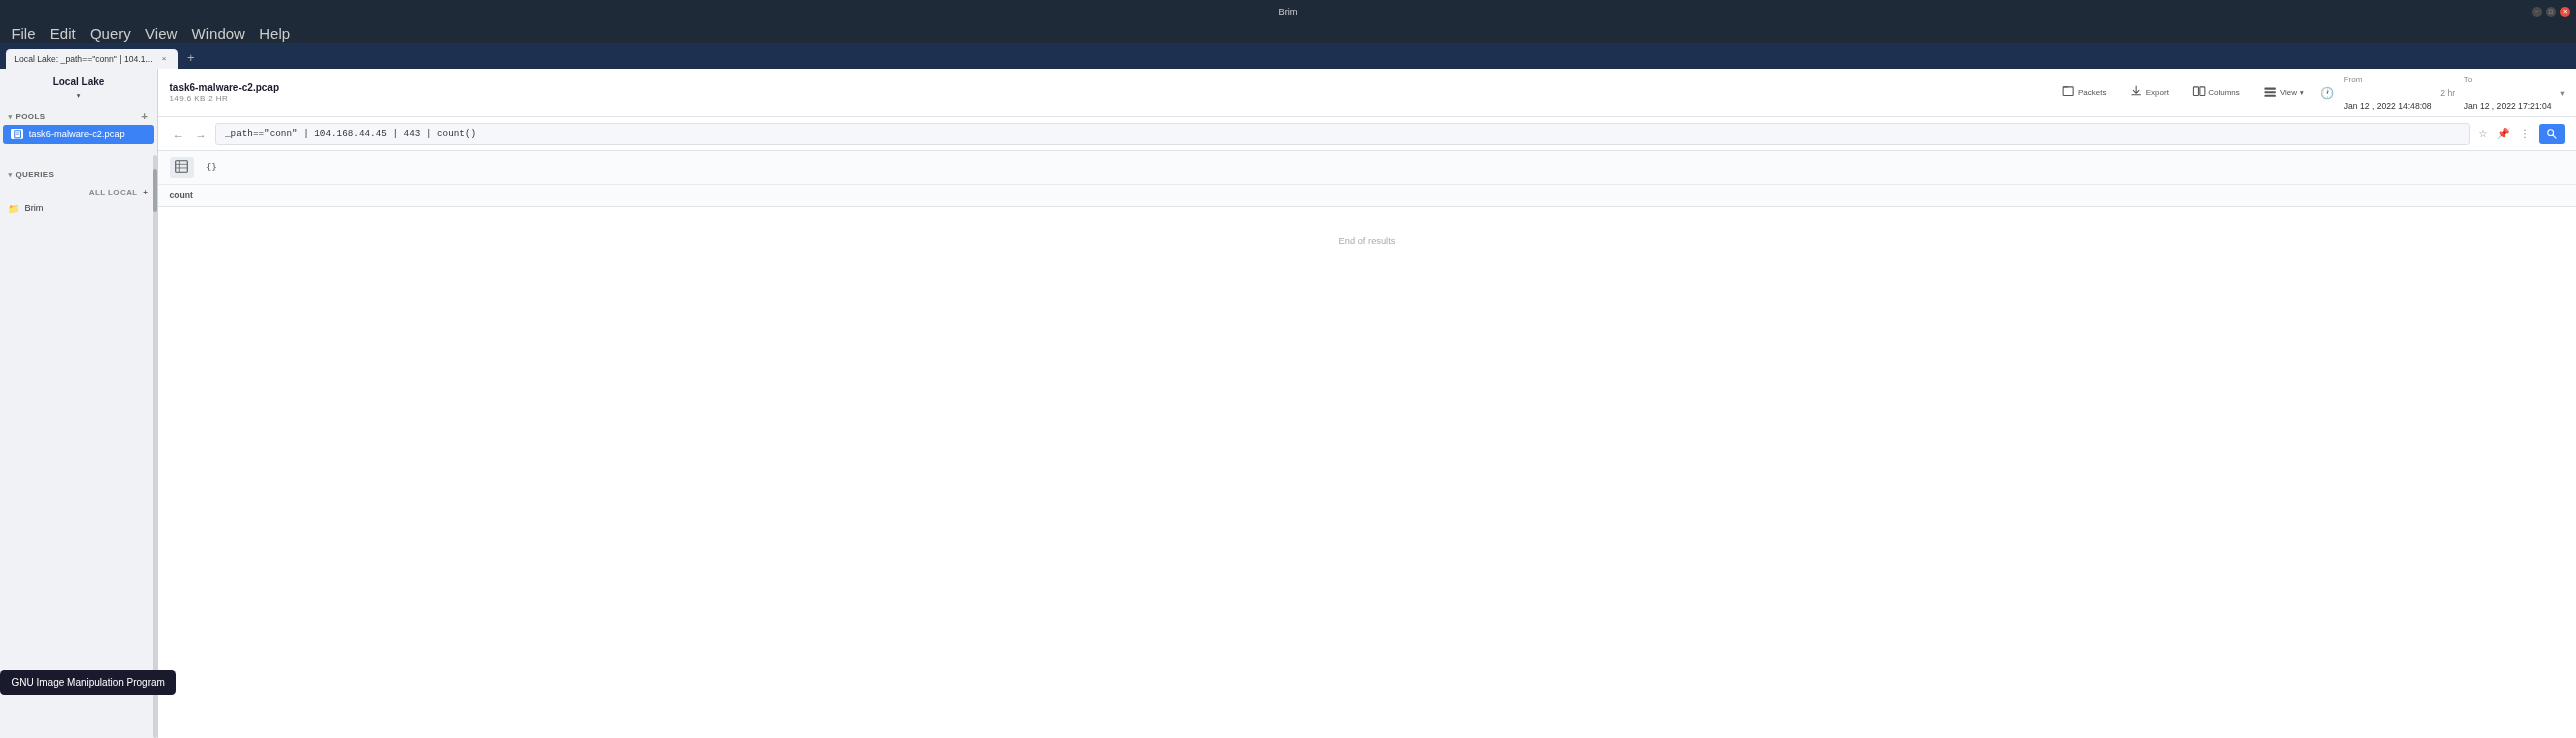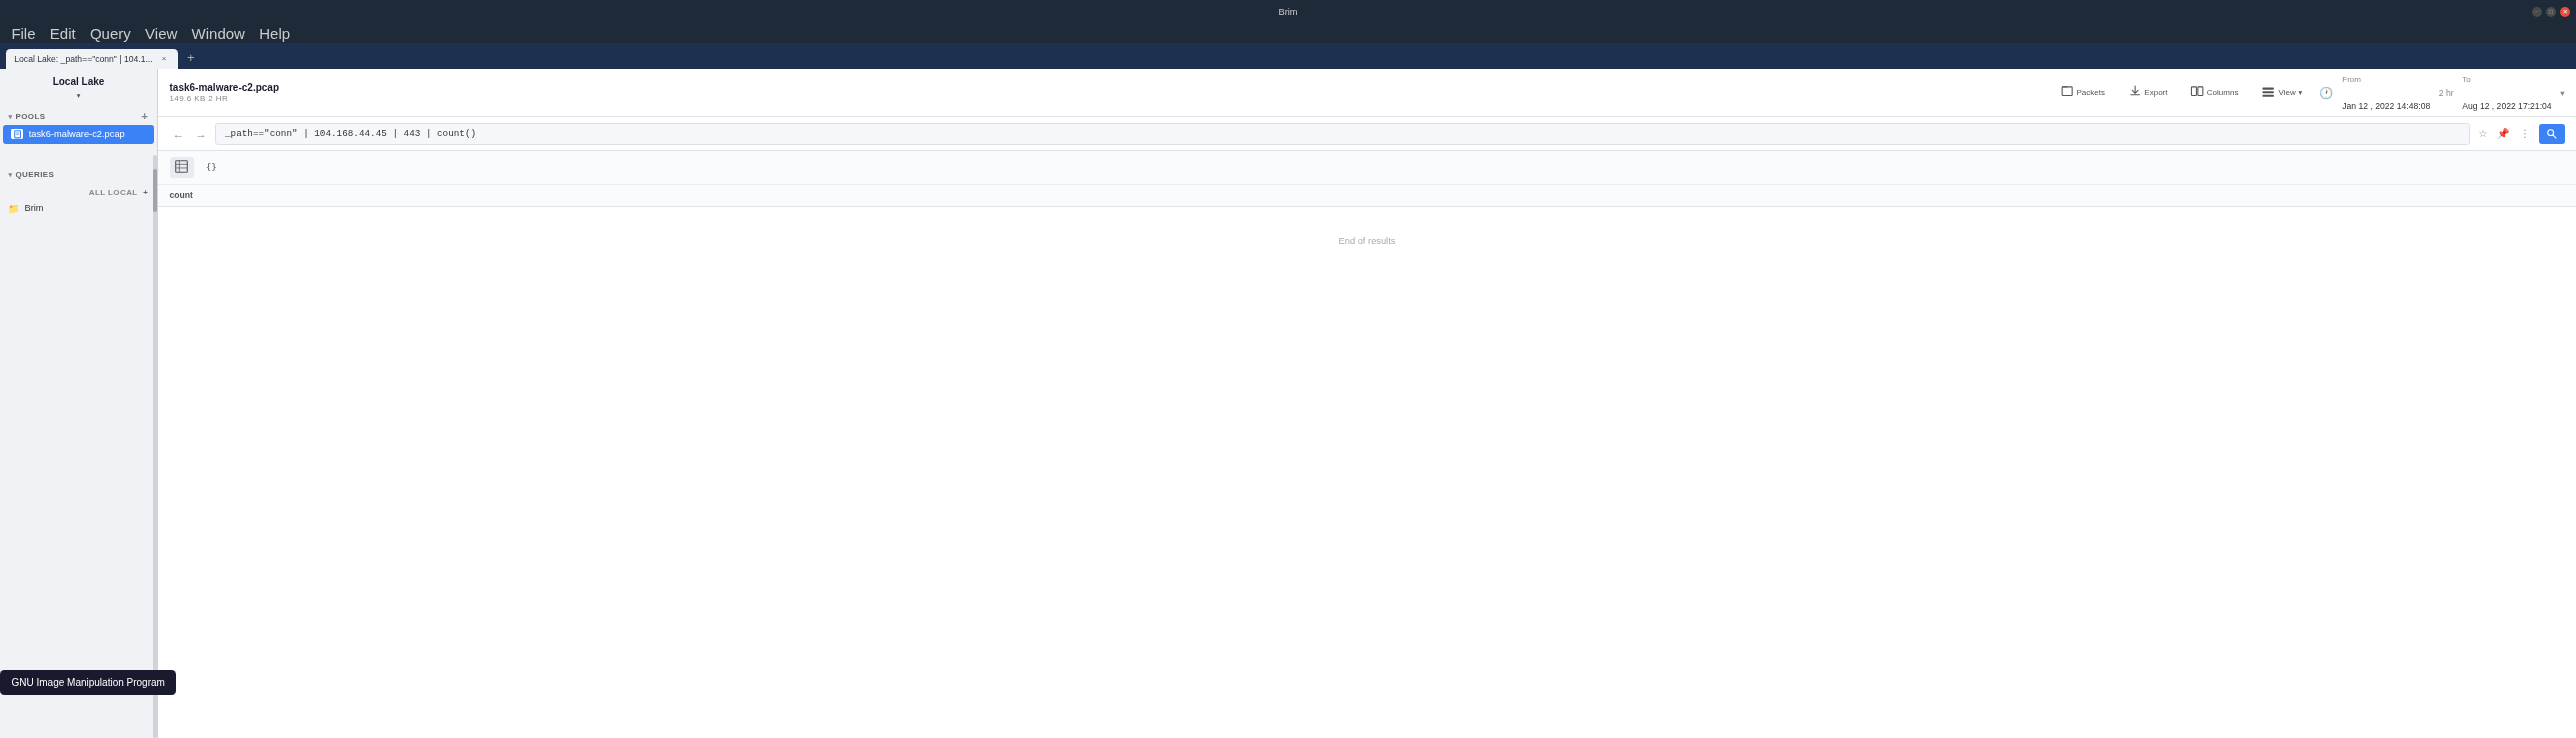--- a/index.html
+++ b/index.html
@@ -615,21 +615,21 @@
           <span class="time-clock-icon">🕐</span>
           <div class="time-range-item">
             <span class="time-range-label">From</span>
             <span class="time-range-value">Jan  12 , 2022  14:48:08</span>
           </div>
           <div class="time-range-separator">
             <span>2 hr</span>
           </div>
           <div class="time-range-item">
             <span class="time-range-label">To</span>
-            <span class="time-range-value">Aug  12 , 2022  17:21:04</span>
+            <span class="time-range-value">Jan  12 , 2022  17:21:04</span>
           </div>
           <span style="font-size:8.6px;color:#888;">▾</span>
         </div>
       </div>
     </div>
 
     <div id="search-bar">
       <button class="nav-btn">←</button>
       <button class="nav-btn">→</button>
       <div class="search-input-wrapper">

